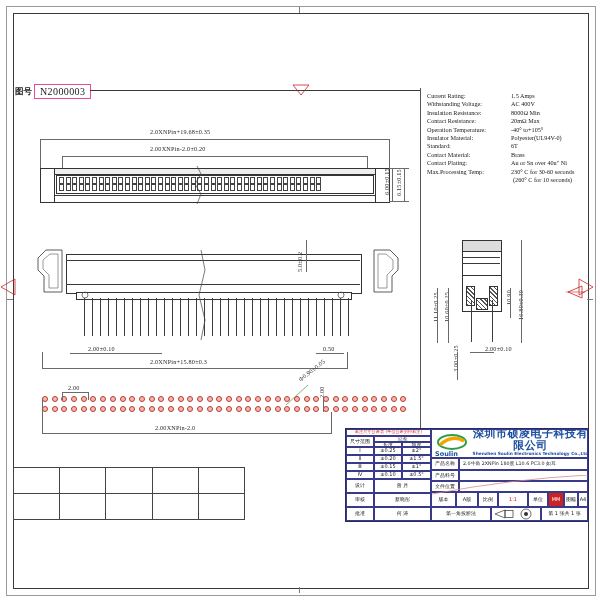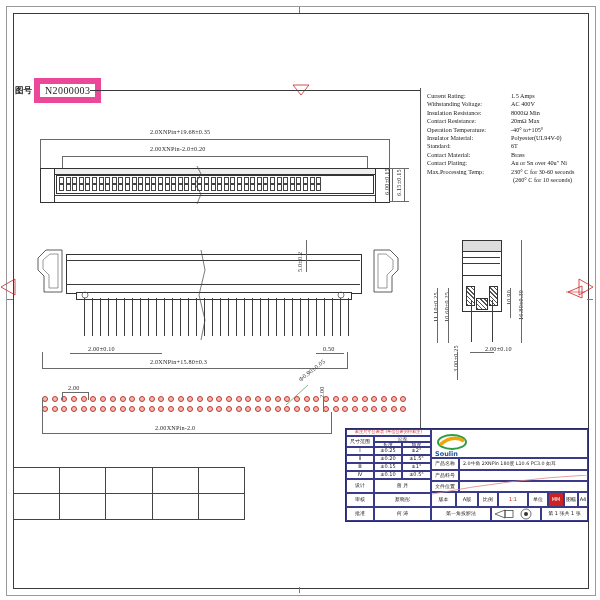--- a/index.html
+++ b/index.html
@@ -21,25 +21,25 @@
   
   .frame-outer{position:absolute;left:6px;top:6px;width:588px;height:588px;
        border:1px solid #9a9a9a;}
   .frame-inner{position:absolute;left:13px;top:13px;width:574px;height:574px;
        border:1px solid #3a3a3a;}
 
   
   .cmark{position:absolute;background:#7a7a7a;}
 
   
-  #dwgno{position:absolute;left:14px;top:78px;display:flex;align-items:center;
+  #dwgno{position:absolute;left:14px;top:84px;display:flex;align-items:flex-end;
        font-size:9px;}
   #dwgno .lbl{padding:1px 2px 1px 1px;font-weight:bold;letter-spacing:0;
        font-family:"DejaVu Sans",sans-serif;font-size:8.5px;}
-  #dwgno .val{border:6px solid #ec4899;padding:1px 5px;font-size:10px;
+  #dwgno .val{border:1px solid #ec4899;padding:1px 5px;font-size:10px;
        font-family:"Liberation Serif",serif;letter-spacing:.4px;}
 
   
   #specs{position:absolute;left:427px;top:92px;width:172px;
        font-family:"Liberation Serif",serif;}
   #specs .title{font-size:7.6px;letter-spacing:.5px;margin-bottom:2.2px;}
   #specs .row{display:flex;font-size:6.2px;line-height:8.4px;}
   #specs .k{width:84px;flex:0 0 84px;}
   #specs .v{flex:1;}
   #specs .cont{padding-left:86px;font-size:6.2px;line-height:8.4px;}
@@ -545,20 +545,25 @@
 
     <div class="tb-cell" style="left:85px;top:0;width:157px;height:29px;padding:0;">
       <div class="logo-wrap" style="width:157px;height:29px;">
         <div class="soulin-mark">
           <svg width="40" height="26">
             <ellipse cx="20" cy="10" rx="14" ry="7" fill="none" stroke="#2f9e44" stroke-width="2"></ellipse>
             <path d="M8,13 Q20,2 32,9" fill="none" stroke="#f0a500" stroke-width="3.5"></path>
             <text x="3" y="24" font-size="6.5" fill="#1c4fa1" font-family="DejaVu Sans" font-weight="bold">Soulin</text>
           </svg>
         </div>
+        <div style="flex:1;">
+          <div class="comp-cn">深圳市硕凌电子科技有限公司</div>
+          <div class="comp-en">Shenzhen Soulin Electronics Technology Co.,Ltd</div>
+          <div class="comp-tel">TEL:0755-28820898 33803670    FAX:0755-28820798</div>
+        </div>
       </div>
     </div>
 
     <div class="tb-cell" style="left:85px;top:29px;width:28px;height:12px;">产品名称</div>
     <div class="tb-cell" style="left:113px;top:29px;width:129px;height:12px;justify-content:flex-start;padding-left:3px;font-size:4.8px;">2.0牛角 2XNPin  180度  L10.6 PC3.0 如耳</div>
     <div class="tb-cell" style="left:85px;top:41px;width:28px;height:11px;">产品料号</div>
     <div class="tb-cell" style="left:113px;top:41px;width:129px;height:11px;"></div>
     <div class="tb-cell" style="left:85px;top:52px;width:28px;height:11px;">文件位置</div>
     <div class="tb-cell" style="left:113px;top:52px;width:129px;height:11px;"></div>
 

